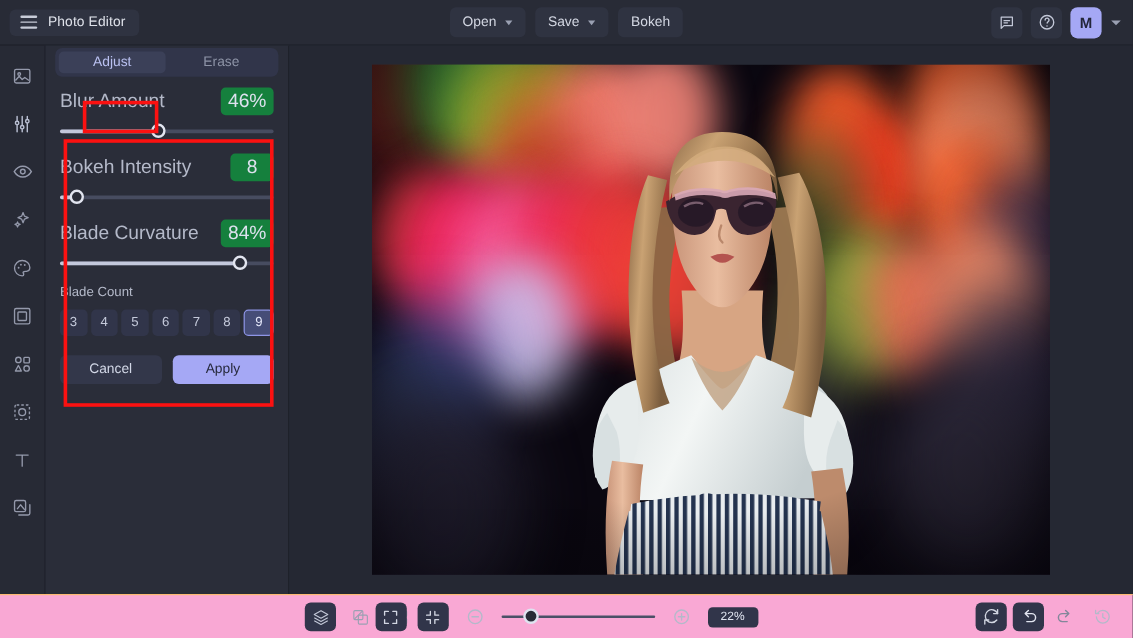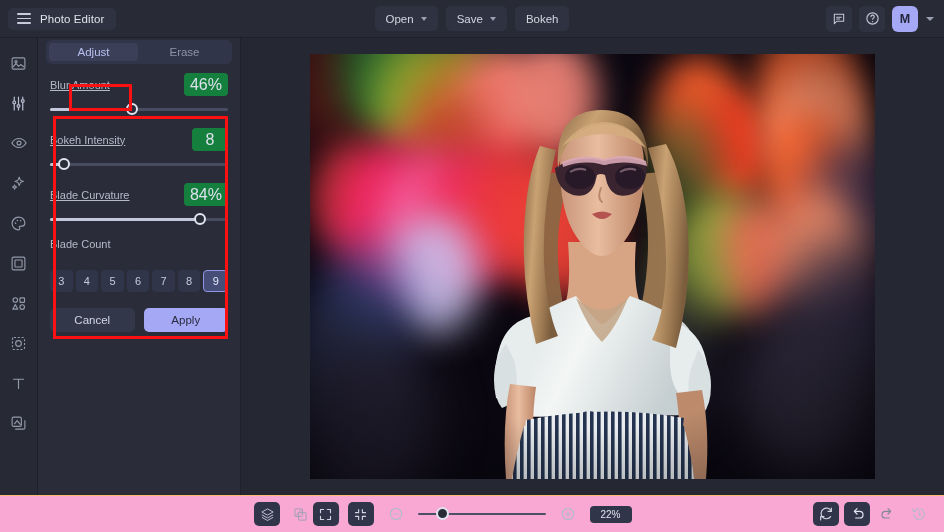--- a/index.html
+++ b/index.html
@@ -137,21 +137,21 @@
     color: #8d93a6;
   }
   .tab.active { background: #3b4058; color: #b9c0f0; }
 
   .controls { padding: 9px 12px 0 12px; }
   .ctrl { margin-bottom: 13px; }
   .ctrl-row {
     display: flex; align-items: center; justify-content: space-between;
     margin-bottom: 7px;
   }
-  .ctrl-label { color: #b4b9c9; font-size: 11px; text-decoration: underline; }
+  .ctrl-label { color: #b4b9c9; font-size: 16px; }
   .ctrl-val {
     background: #15803d; color: #dde1ee;
     font-size: 16px; border-radius: 4px;
     min-width: 36px; text-align: center;
     padding: 2.5px 6px;
   }
 
   .slider { position: relative; height: 12px; cursor: pointer; }
   .track {
     position: absolute; top: 5px; left: 0; right: 0;
@@ -161,21 +161,21 @@
     position: absolute; top: 5px; left: 0;
     height: 2.5px; border-radius: 2px; background: #c3c8dc;
   }
   .knob {
     position: absolute; top: 0;
     width: 12px; height: 12px; border-radius: 50%;
     background: #2a2d39; border: 2px solid #e2e5f0;
     transform: translateX(-6px);
   }
 
-  .blade-label { color: #b4b9c9; font-size: 11px; margin-bottom: 20px; }
+  .blade-label { color: #b4b9c9; font-size: 11px; margin-bottom: 8px; }
   .blade-row { display: flex; gap: 3px; }
   .blade {
     flex: 1; height: 22px; border-radius: 4px;
     background: #31354a; color: #c5cadb;
     font-size: 11px;
     display: flex; align-items: center; justify-content: center;
     cursor: pointer;
   }
   .blade.sel {
     background: #464d77; color: #e5e8fa;

